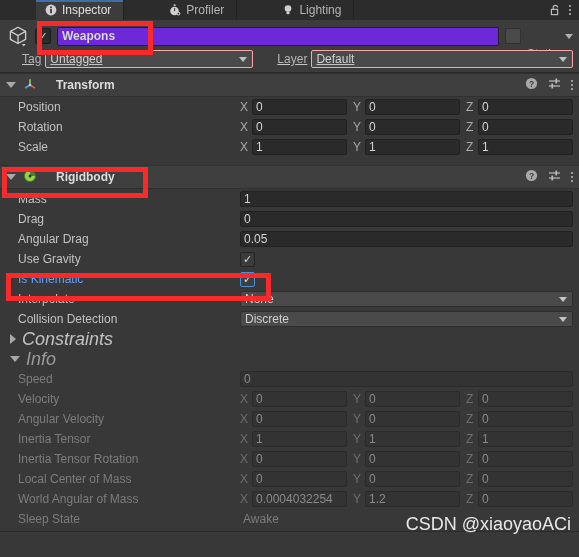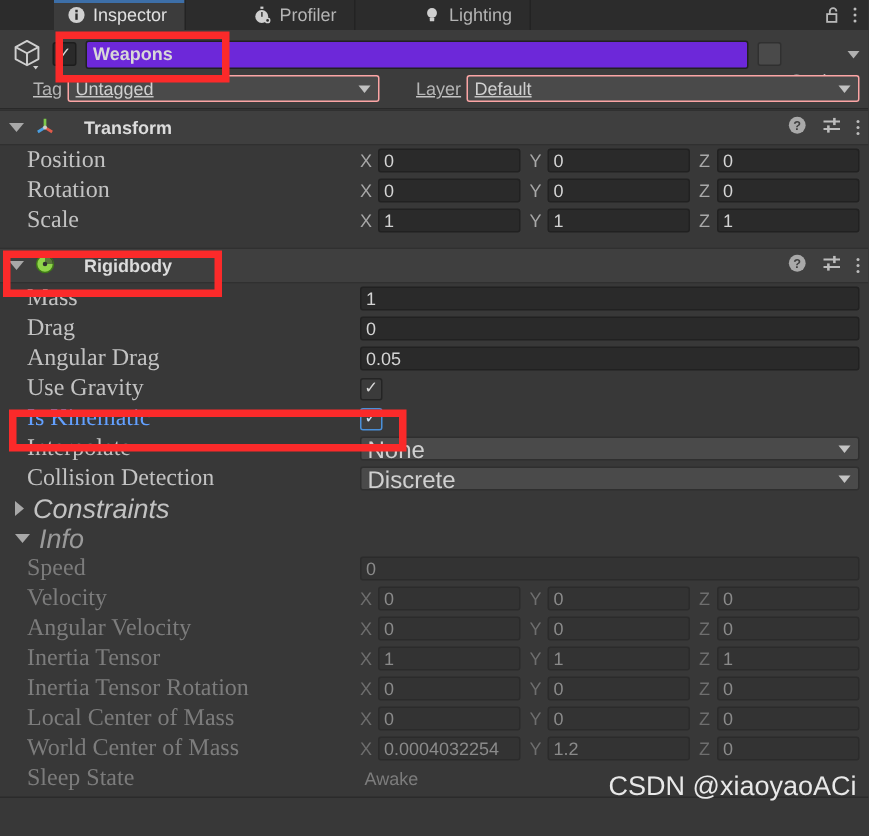--- a/index.html
+++ b/index.html
@@ -166,24 +166,23 @@
     display: flex;
     align-items: center;
     height: 20px;
     padding-left: 18px;
     padding-right: 6px;
   }
   .prop .plabel {
     width: 222px;
     flex: 0 0 222px;
     color: #c2c2c2;
-    font-size: 16px;
+    font-size: 12px;
     white-space: nowrap;
     overflow: hidden;
-    font-family: Liberation Serif, serif;
   }
   .prop.dim .plabel { color: #7c7c7c; }
   .prop .plabel.blue { color: #63a0ff; }
   .fields { flex: 1; display: flex; align-items: center; gap: 6px; }
   .vec { display: flex; align-items: center; gap: 4px; flex: 1; }
   .vec .axis { color: #a8a8a8; font-size: 12px; width: 8px; flex: 0 0 8px; }
   .prop.dim .vec .axis { color: #6e6e6e; }
   .tfield {
     flex: 1;
     height: 16px;
@@ -215,21 +214,21 @@
   .cbmark { font-size: 11px; line-height: 1; color: #d9d9d9; }
   .cb.focus .cbmark { color: #cfe3f7; }
 
   .ddfield {
     flex: 1;
     height: 16px;
     background: #4a4a4a;
     border: 1px solid #2f2f2f;
     border-radius: 2px;
     color: #d0d0d0;
-    font-size: 16px;
+    font-size: 12px;
     display: flex; 
     padding: 0 4px;
     position: relative;
     box-sizing: border-box;
   }
   .ddfield .dd-arrow {
     position:absolute; right:5px; top:50%; margin-top:-2px;
     width:0;height:0;border-left:4px solid transparent;border-right:4px solid transparent;
     border-top:5px solid #c4c4c4;
   }
@@ -644,21 +643,21 @@
       <span class="tfield">0</span>
     </span>
     <span class="vec">
       <span class="axis">Z</span>
       <span class="tfield">0</span>
     </span>
   </span>
 </div>
 
 <div class="prop dim">
-  <span class="plabel">World Center of Mass</span>
+  <span class="plabel">World Angular of Mass</span>
   <span class="fields">
     <span class="vec">
       <span class="axis">X</span>
       <span class="tfield">0.0004032254</span>
     </span>
     <span class="vec">
       <span class="axis">Y</span>
       <span class="tfield">1.2</span>
     </span>
     <span class="vec">

